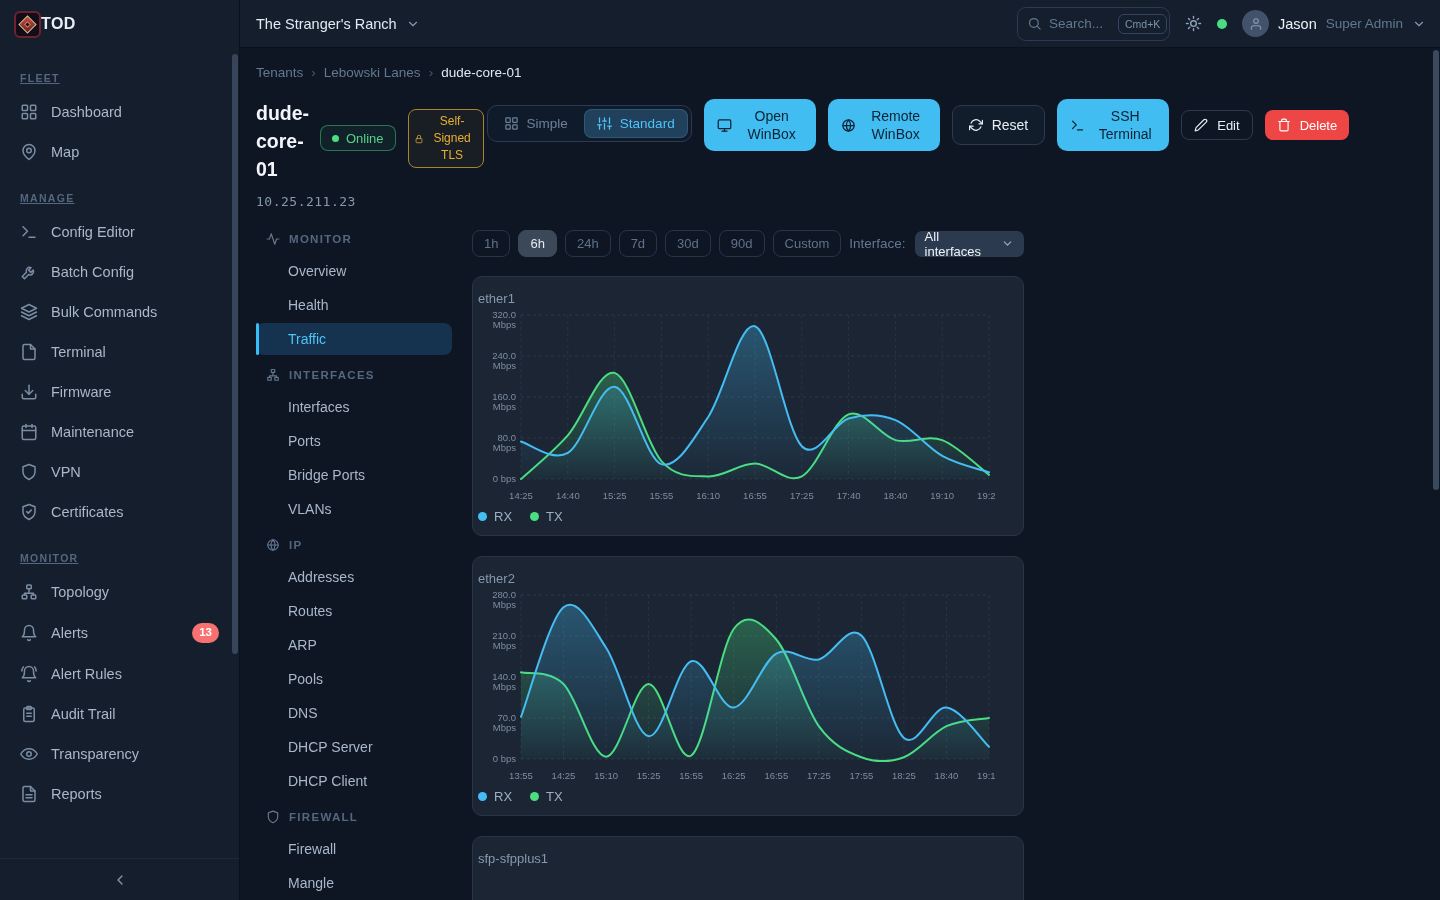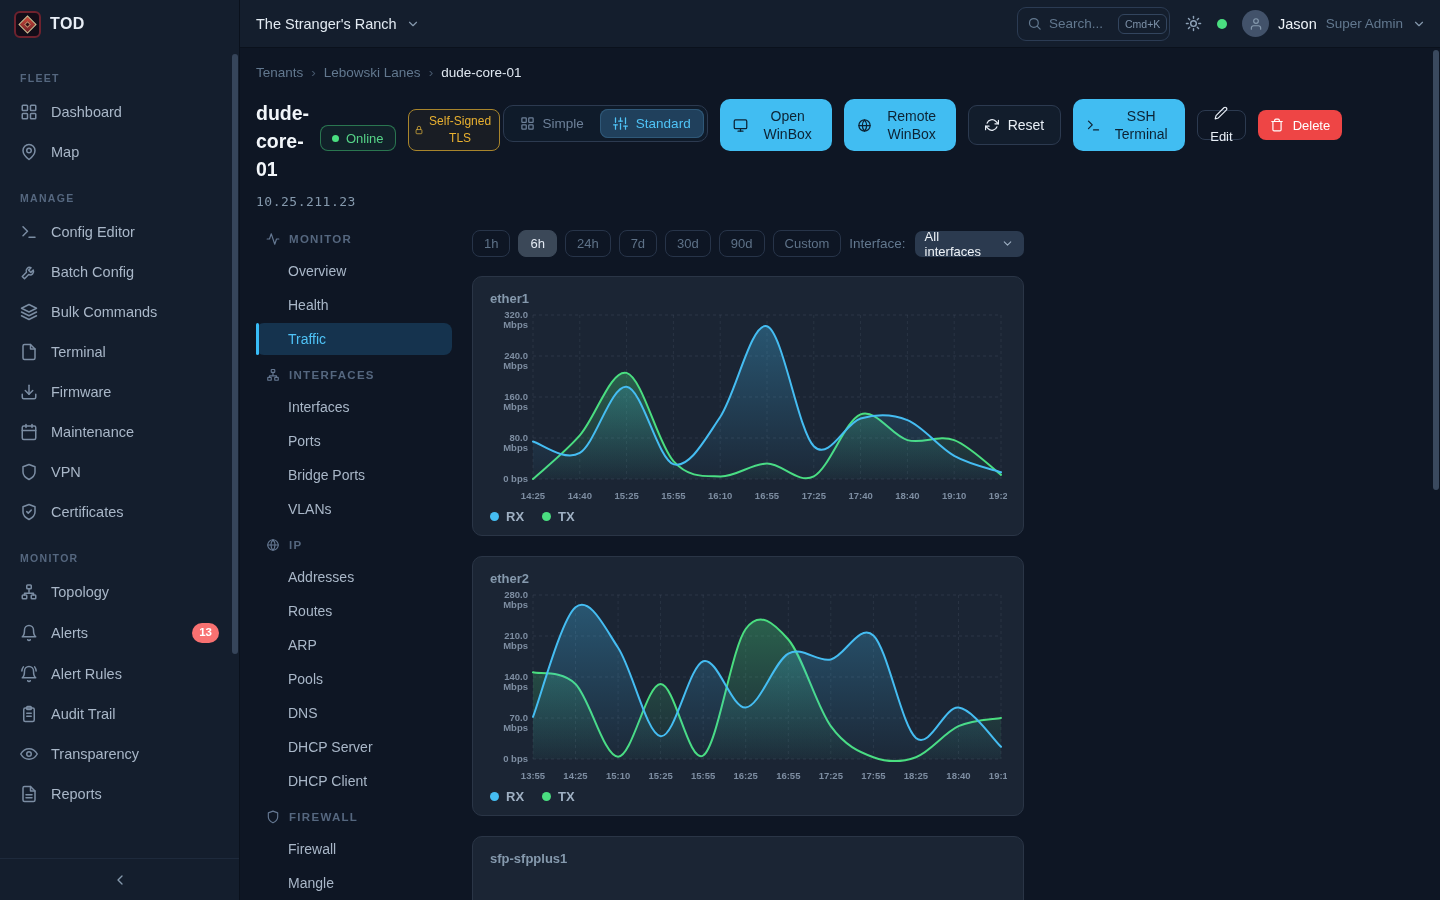--- a/index.html
+++ b/index.html
@@ -3,27 +3,27 @@
 <meta charset="utf-8">
 <style>
   * { margin:0; padding:0; box-sizing:border-box; }
   html,body { width:1440px; height:900px; overflow:hidden; }
   body { background:#0e1624; color:#e8eef6; font-family:"Liberation Sans", sans-serif; position:relative; }
   .icon { display:inline-flex; flex:none; align-items:center; justify-content:center; }
   .icon svg { width:100%; height:100%; }
 
   
   .sidebar { position:absolute; left:0; top:0; width:240px; height:900px; background:#141e2d; border-right:1px solid #0a111c; display:flex; flex-direction:column; z-index:3; }
-  .logo-row { height:48px; flex:none; display:flex; align-items:center; gap:9px; padding:0 14px; }
+  .logo-row { height:48px; flex:none; display:flex; align-items:center; gap:0; padding:0 14px; }
   .logo-badge { width:27px; height:27px; border-radius:6px; background:#120d18; border:2px solid #6e222e; display:flex; align-items:center; justify-content:center; position:relative; }
   .logo-diamond { width:13px; height:13px; transform:rotate(45deg); background:linear-gradient(135deg,#d14b3a,#6e1c26); border:1px solid #d9c496; position:relative; }
   .logo-diamond::after { content:""; position:absolute; inset:3px; background:#2a0f14; transform:rotate(0deg); border:1px solid #c8886a; }
   .app-name { font-size:16px; font-weight:700; letter-spacing:.4px; }
   .side-nav { flex:1; padding:4px 12px 0; overflow:hidden; }
-  .section-label { font-size:10.5px; font-weight:700; letter-spacing:1.3px; color:#55677f; margin:20px 8px 8px; }
+  .section-label { font-size:10.5px; font-weight:700; letter-spacing:1.3px; color:#55677f; margin:20px 8px 8px;text-decoration:underline; }
   .nav-item { display:flex; align-items:center; gap:13px; padding:11px 8px; border-radius:8px; color:#a9b7c8; font-size:14.5px; cursor:pointer; }
   .nav-item .icon { color:#7b8da3; }
   .nav-badge { margin-left:auto; background:#f87171; color:#fff; font-size:11.5px; line-height:1; padding:4px 7px; border-radius:10px; font-weight:600; }
   .collapse-row { flex:none; height:42px; border-top:1px solid #1e2a3c; display:flex; align-items:center; justify-content:center; color:#8599ad; cursor:pointer; }
   .side-scrollbar { position:absolute; right:1px; top:54px; width:6px; height:600px; border-radius:3px; background:#36455a; }
 
   
   .topbar { position:absolute; left:240px; top:0; width:1200px; height:48px; background:#141e2d; border-bottom:1px solid #0a111c; display:flex; align-items:center; padding:0 14px 0 16px; z-index:2; }
   .tenant { display:flex; align-items:center; gap:9px; font-size:14.5px; color:#e2eaf2; cursor:pointer; }
   .tenant .icon, .user-chip .icon { color:#8599ad; }
@@ -43,55 +43,55 @@
   .main { position:absolute; left:240px; top:48px; width:1200px; height:852px; padding:17px 0 0 16px; overflow:hidden; }
   .breadcrumb { display:flex; align-items:center; gap:8px; font-size:13.5px; color:#62788f; }
   .breadcrumb .sep { color:#46576d; }
   .breadcrumb .current { color:#dfe7f0; }
   .device-row { display:flex; align-items:flex-start; margin-top:19px; }
   .title-col { width:64px; flex:none; }
   .device-title { font-size:19.5px; font-weight:700; line-height:28px; color:#f2f6fa; }
   .device-ip { margin-top:11px; font-family:"DejaVu Sans Mono", monospace; font-size:13px; color:#8599ad; letter-spacing:.5px; white-space:nowrap; }
   .online-badge { margin-top:26px; height:26px; display:flex; align-items:center; gap:7px; padding:8px 11px; border:1px solid rgba(74,222,128,.45); background:rgba(74,222,128,.06); border-radius:8px; color:#55d287; font-size:13px; flex:none; }
   .online-badge .dot { width:7px; height:7px; border-radius:50%; background:#4ade80; }
-  .tls-badge { margin:10px 0 0 12px; width:92px; flex:none; border:1px solid #a8852c; background:rgba(233,177,48,.05); border-radius:8px; color:#e9b130; font-size:12px; line-height:17px; padding:3px 5px; display:flex; align-items:center; gap:3px; }
+  .tls-badge { margin:10px 0 0 12px; width:76px; flex:none; border:1px solid #a8852c; background:rgba(233,177,48,.05); border-radius:8px; color:#e9b130; font-size:12px; line-height:17px; padding:3px 5px; display:flex; align-items:center; gap:3px; }
   .tls-badge .icon { color:#caa23a; }
   .tls-text { text-align:center; width:100%; }
   .actions { display:flex; align-items:flex-start; gap:12px; margin-left:3px; }
   .mode-toggle { margin-top:6px; display:flex; gap:3px; background:#0f1b2a; border:1px solid #2c3a50; border-radius:10px; padding:3px; }
   .mode-item { display:flex; align-items:center; gap:8px; padding:7px 13px; border-radius:8px; font-size:13.5px; color:#6d8098; cursor:pointer; }
   .mode-item .icon { color:#6d8098; }
   .mode-item.active { background:#20405c; color:#4fc3f7; box-shadow:inset 0 0 0 1px #2f5878; }
   .mode-item.active .icon { color:#4fc3f7; }
   .btn { display:flex; align-items:center; justify-content:center; gap:9px; border-radius:9px; cursor:pointer; font-family:inherit; }
   .btn-accent { background:#41bdf2; color:#0c2334; min-height:52px; padding:6px 13px; font-size:14px; border-radius:10px; }
   .btn-accent .lbl { max-width:62px; text-align:center; line-height:18px; }
   .btn-dark { margin-top:6px; height:40px; padding:0 16px; background:#121d2c; border:1px solid #2c3a50; color:#e8eef6; font-size:14px; }
-  .btn-outline { margin-top:11px; height:30px; padding:0 12px; border:1px solid #2c3a50; background:transparent; color:#e8eef6; font-size:13px; border-radius:8px;flex-direction:column; }
+  .btn-outline { margin-top:11px; height:30px; padding:0 12px; border:1px solid #2c3a50; background:transparent; color:#e8eef6; font-size:13px; border-radius:8px; }
   .btn-danger { margin-top:11px; height:30px; padding:0 12px; background:#ee4545; color:#fff; font-size:13px; border-radius:8px; }
 
   .content-row { display:flex; margin-top:14px; }
   .subnav { width:196px; flex:none; }
   .subnav-section { margin-bottom:4px; }
   .subnav-label { display:flex; align-items:center; gap:9px; padding:9px 6px 7px 10px; color:#55677f; font-size:11.5px; font-weight:700; letter-spacing:1.3px; }
   .subnav-label .icon { color:#647791; }
   .subnav-item { position:relative; padding:8px 10px 8px 32px; margin:2px 0; color:#a9b7c8; font-size:14px; border-radius:8px; cursor:pointer; }
   .subnav-item.active { background:#15334e; color:#4fc3f7; }
   .subnav-item.active::before { content:""; position:absolute; left:0; top:0; bottom:0; width:3px; background:#38bdf8; border-radius:2px; }
 
   .charts-col { width:552px; margin-left:20px; }
   .controls-row { display:flex; align-items:center; gap:8px; margin:7px 0 19px; }
   .time-btn { height:27px; padding:0 11px; border:1px solid #273449; border-radius:8px; background:transparent; color:#5e7288; font-size:13px; cursor:pointer; font-family:inherit; }
   .time-btn.active { background:#3b4858; border-color:#3b4858; color:#e2e9f2; }
   .iface-group { margin-left:auto; display:flex; align-items:center; gap:9px; }
   .iface-label { color:#62788f; font-size:13.5px; }
   .iface-select { height:26px; background:#2b3a4f; border-radius:7px; display:flex; align-items:center; gap:9px; padding:0 10px; font-size:13px; color:#eef3f8; cursor:pointer; }
   .iface-select .icon { color:#9fb0c3; }
 
-  .chart-card { background:#1b2534; border:1px solid #2a3546; border-radius:10px; padding:11px 14px 8px; margin-bottom:20px;font-weight:bold; }
+  .chart-card { background:#1b2534; border:1px solid #2a3546; border-radius:10px; padding:11px 2px 8px; margin-bottom:20px; }
   .chart-card.stub { min-height:220px; }
   .chart-title { color:#8599ad; font-size:13px; margin:3px 0 0 3px; }
   .chart-svg { display:block; }
   .legend { display:flex; gap:18px; align-items:center; padding:3px 0 3px 3px; }
   .legend-item { display:flex; align-items:center; gap:7px; font-size:13px; color:#9fb0c3; }
   .legend-dot { width:9px; height:9px; border-radius:50%; }
 
   .main-scrollbar { position:absolute; right:1px; top:50px; width:6px; height:440px; border-radius:3px; background:#3a495e; z-index:5; }
 </style>
 </head>

